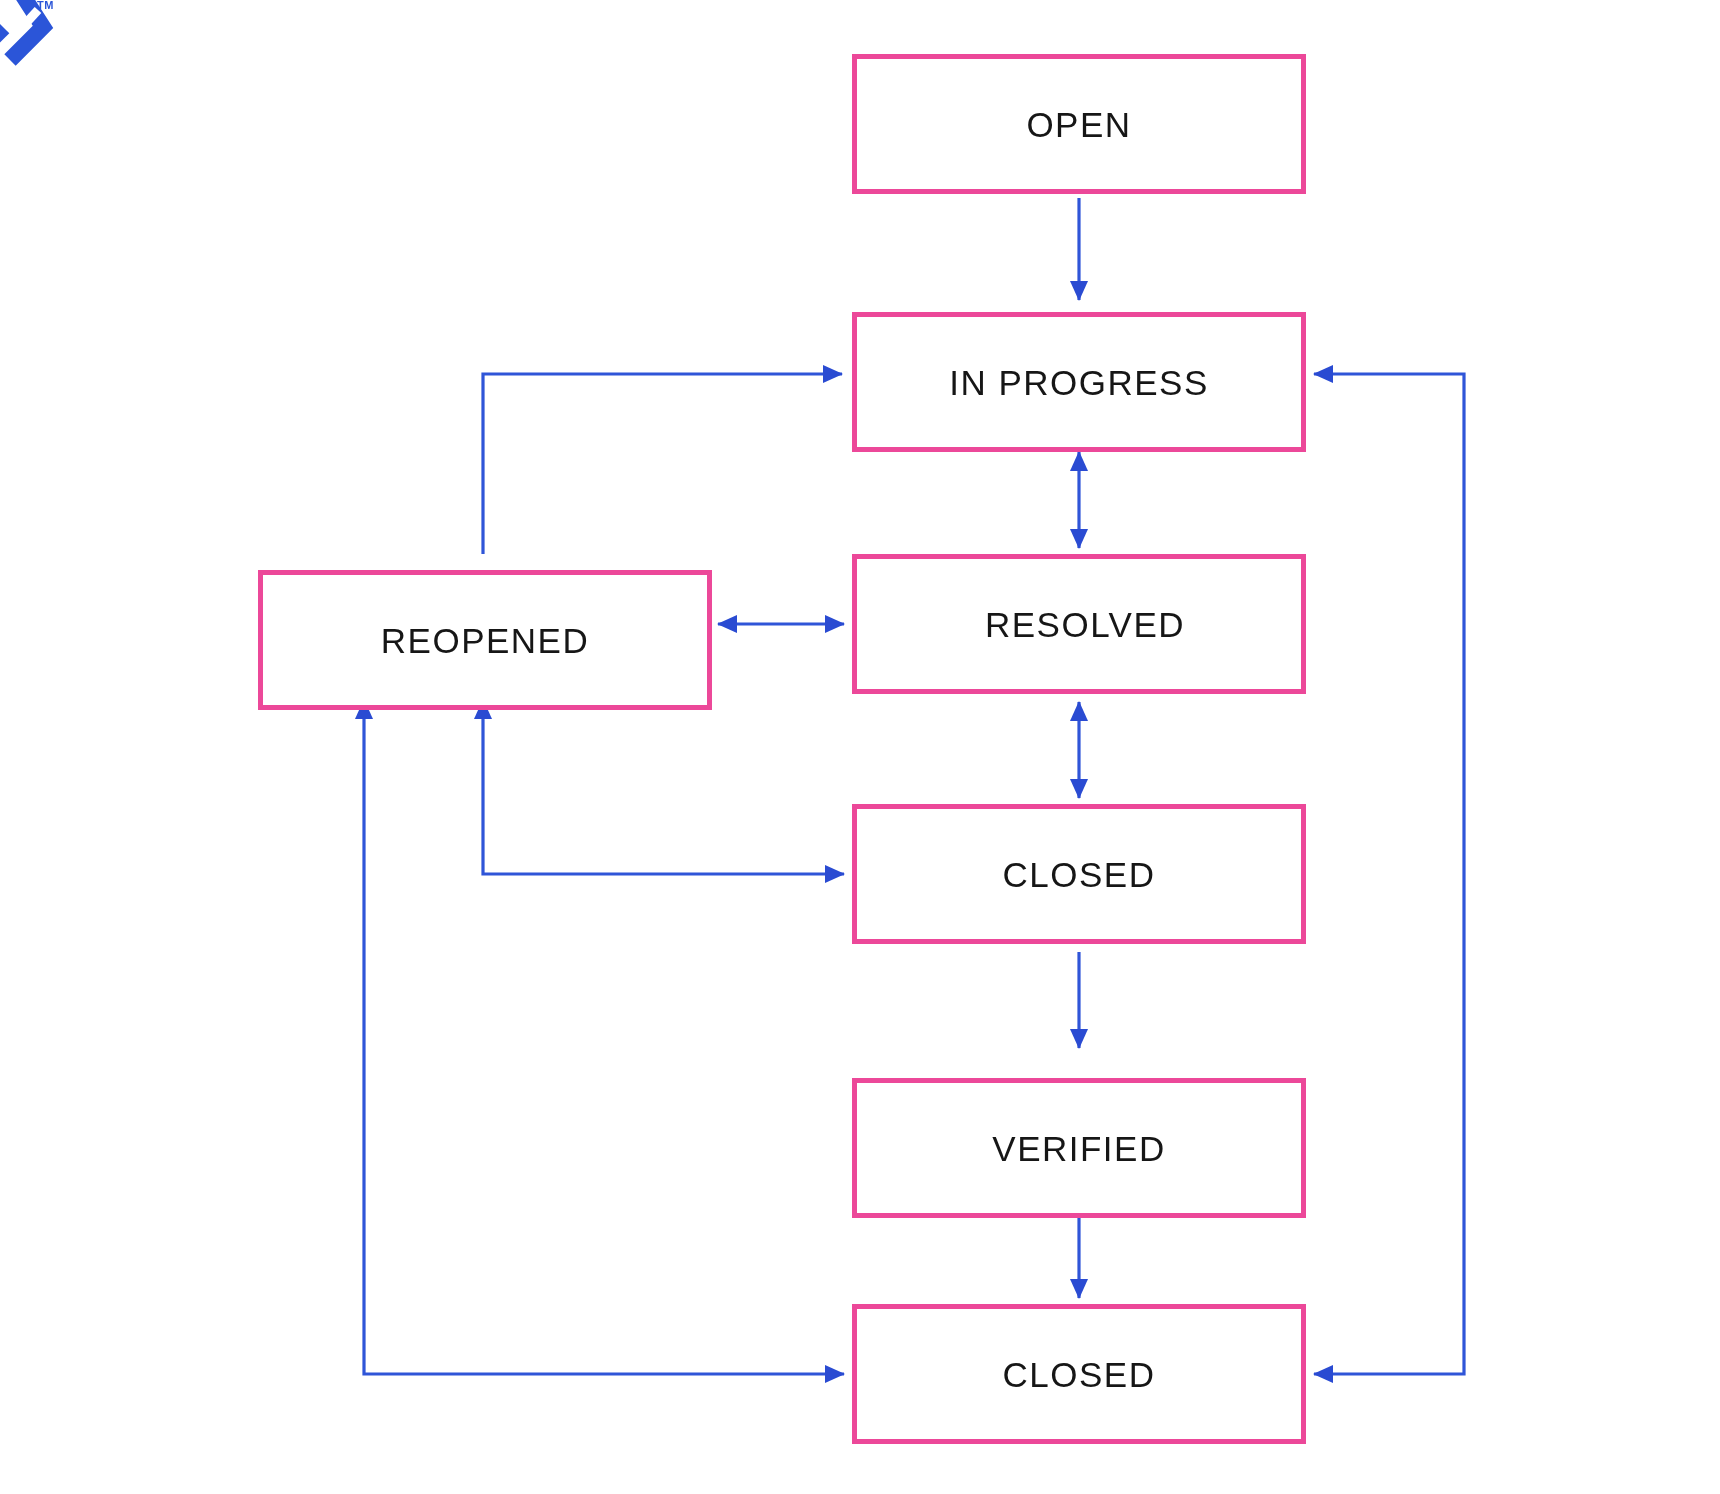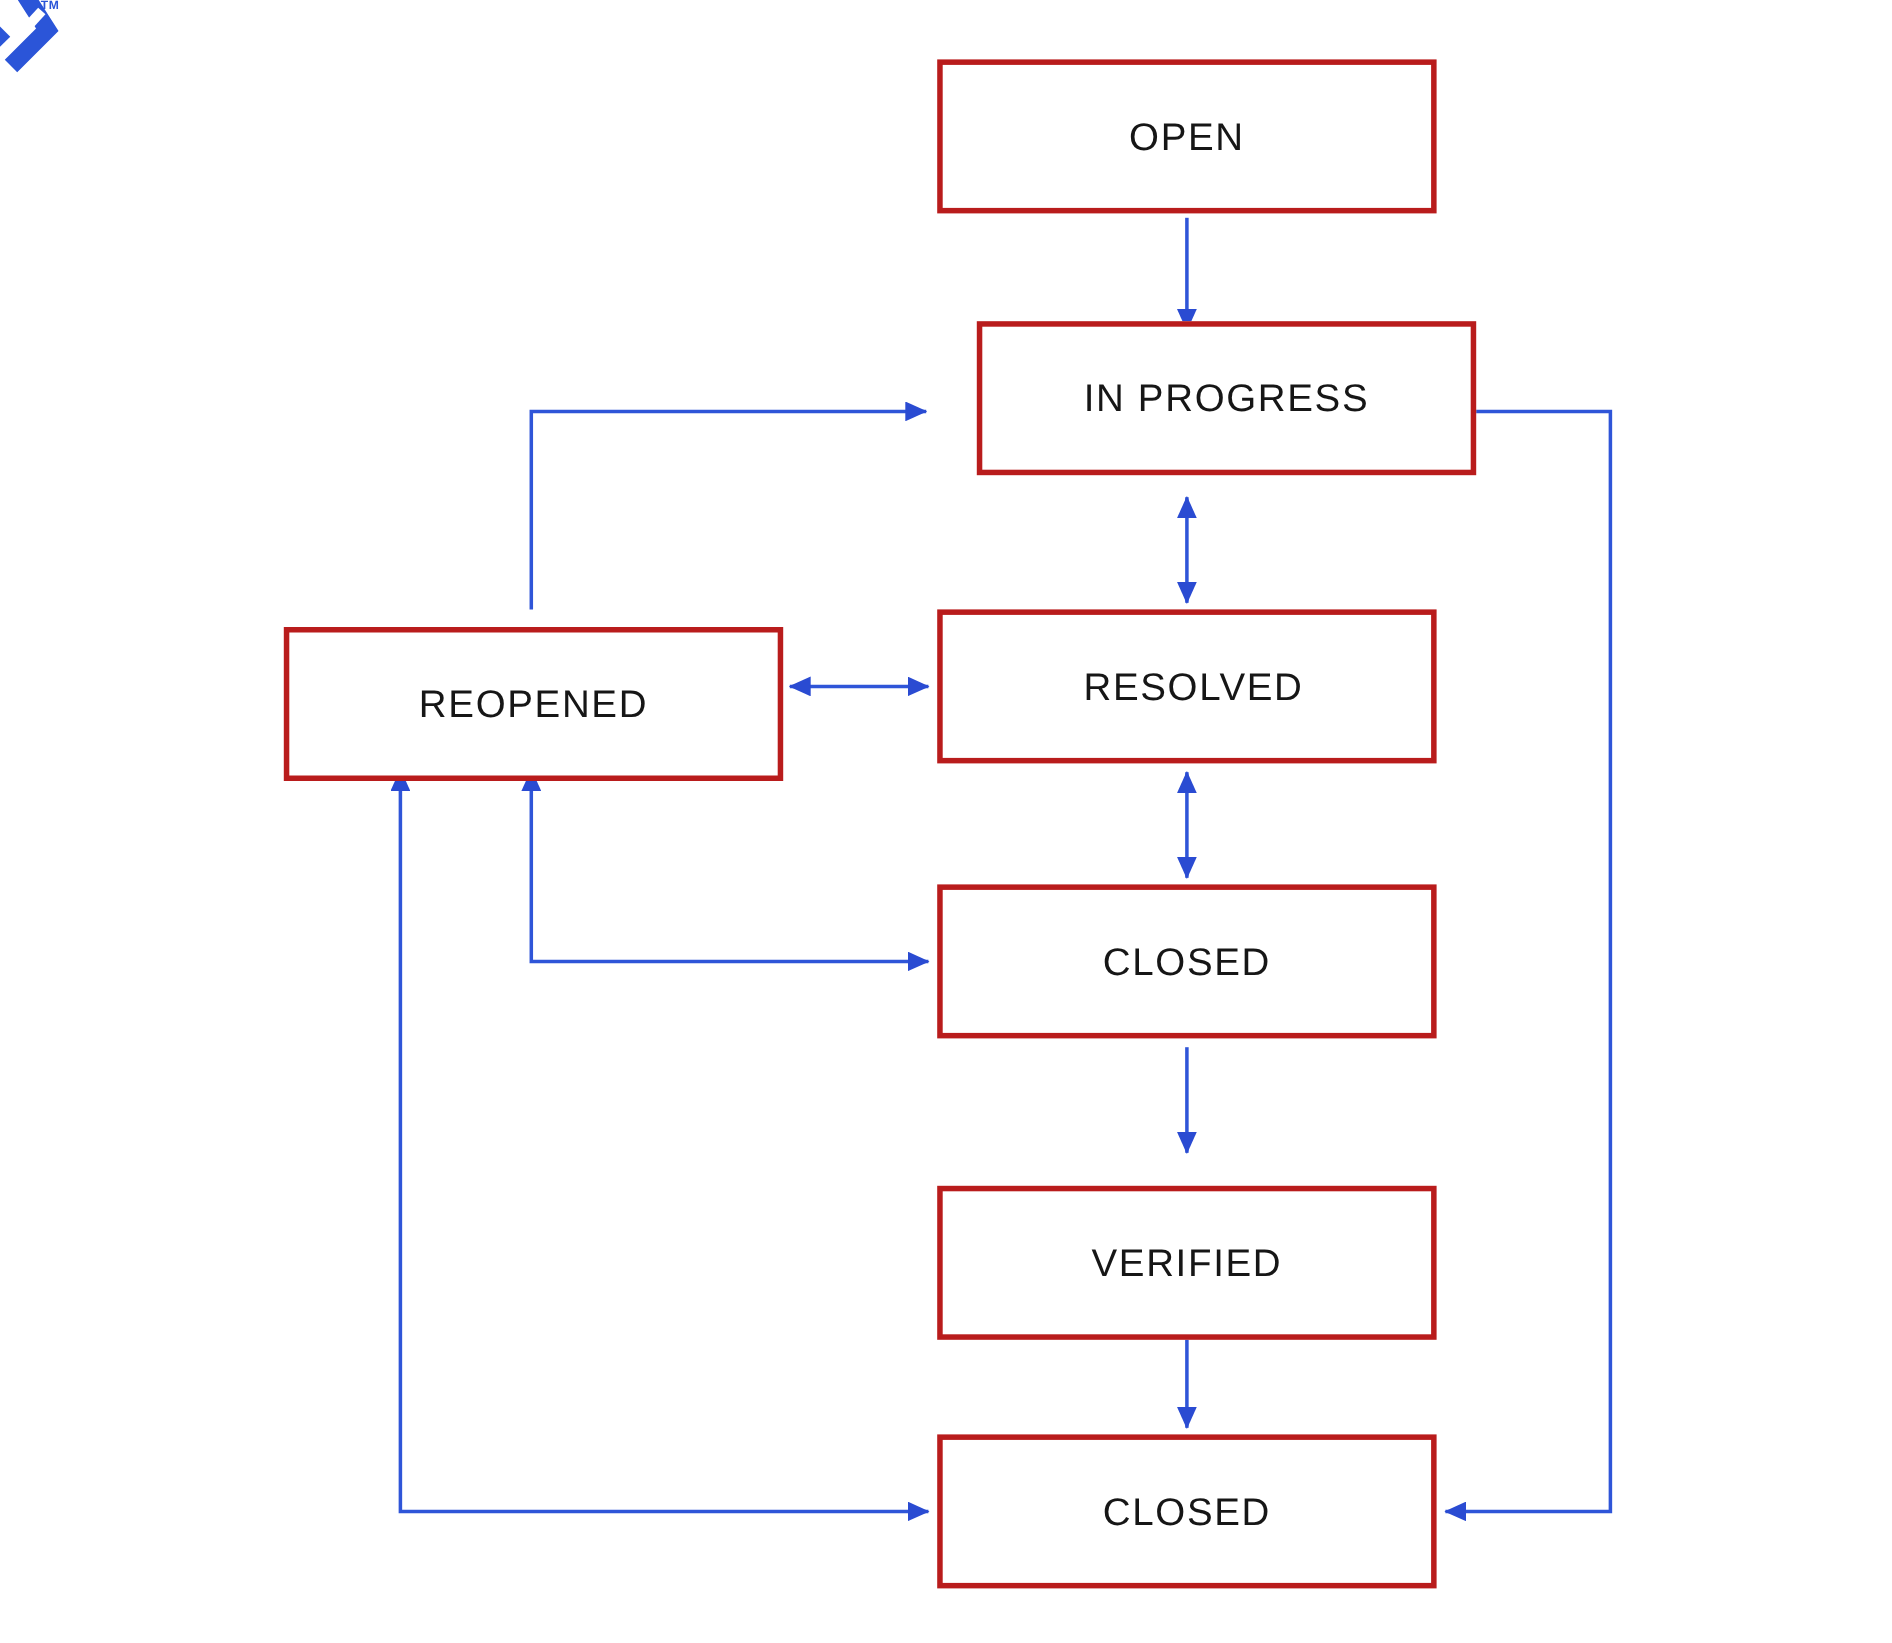--- a/index.html
+++ b/index.html
@@ -9,27 +9,27 @@
     background:#ffffff;
     overflow:hidden;
     font-family:"Liberation Sans",sans-serif;
   }
   .edges{position:absolute;left:0;top:0;width:1720px;height:1494px;}
   .node{
     position:absolute;
     box-sizing:border-box;
     width:454px;height:140px;
     background:#ffffff;
-    border:5px solid #b91c1c;
+    border:5px solid #ec4899;
     display:flex;align-items:center;justify-content:center;
     font-size:35px;font-weight:400;line-height:1;
     letter-spacing:1.5px;color:#161616;
   }
   .node-open      {left:852px;top:54px;}
-  .node-inprogress{left:852px;top:292px;margin-left:36px;}
+  .node-inprogress{left:852px;top:312px;}
   .node-resolved  {left:852px;top:554px;padding-left:12px;}
   .node-testing   {left:852px;top:804px;}
   .node-verified  {left:852px;top:1054px;margin-top:24px;}
   .node-closed    {left:852px;top:1304px;}
   .node-reopened  {left:258px;top:554px;margin-top:16px;}
   .logo{position:absolute;left:0;top:0;width:80px;height:96px;}
   .logo .tm{
     position:absolute;left:37px;top:-1px;
     font-size:11px;font-weight:600;letter-spacing:0.5px;
     color:#2B55D8;

